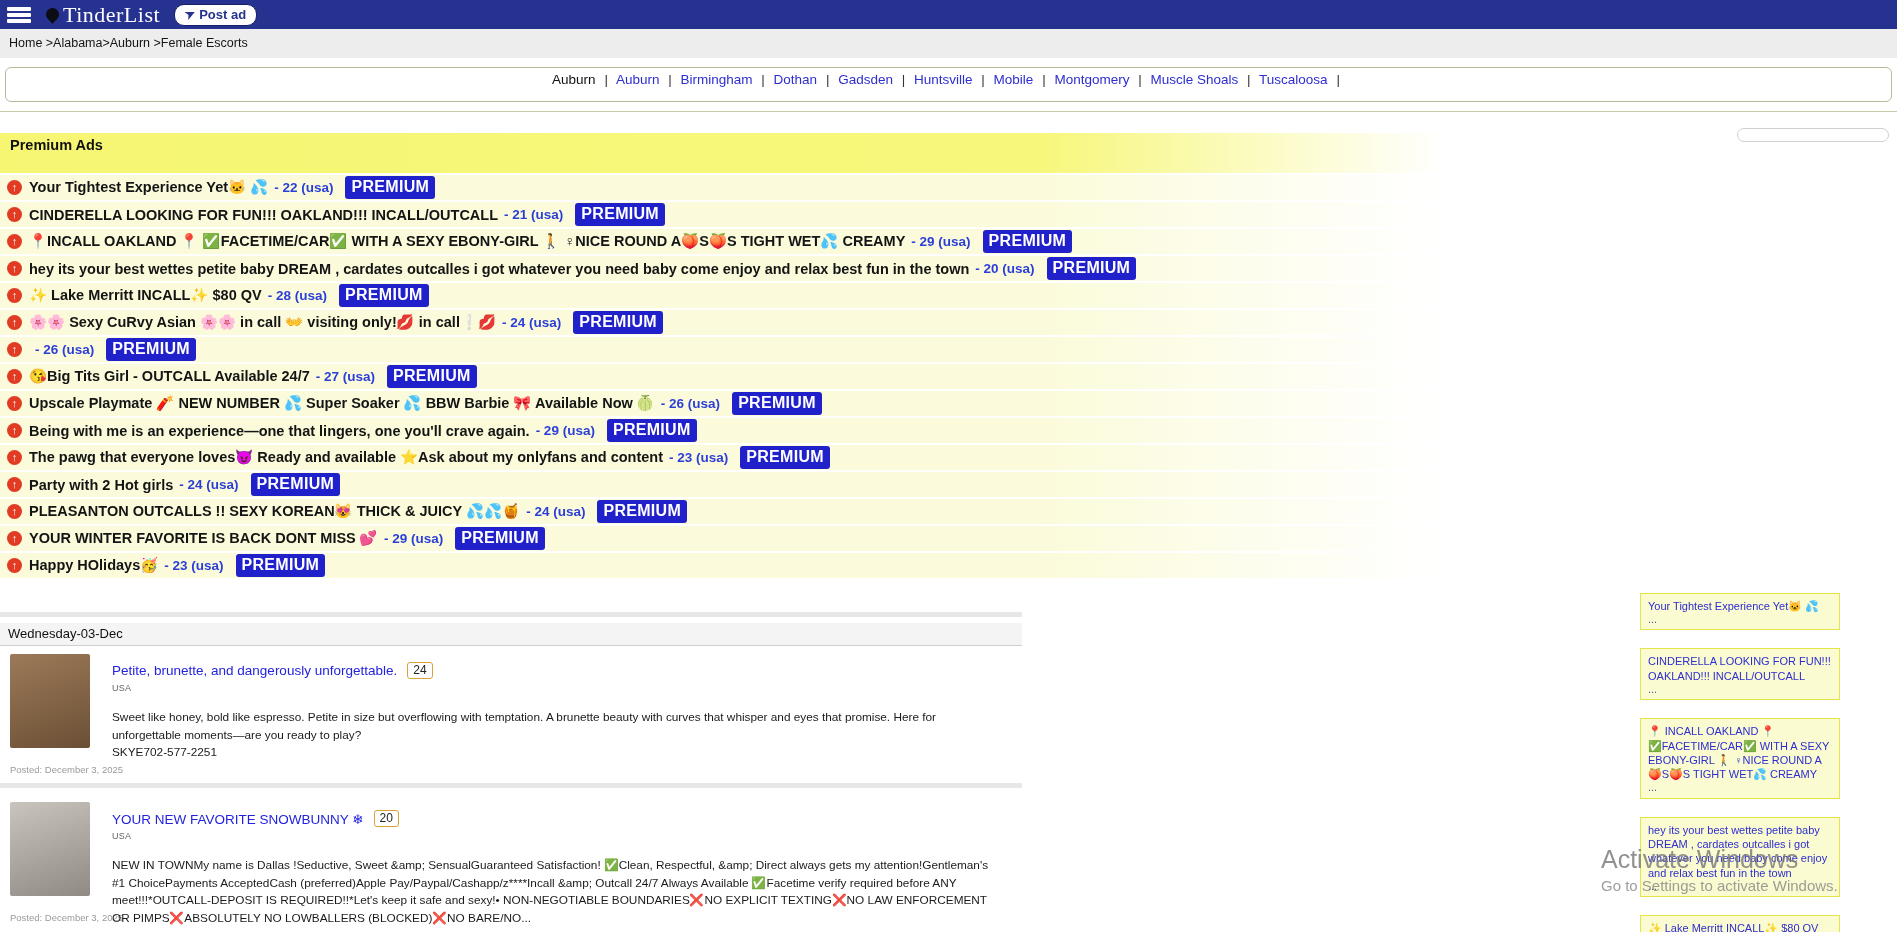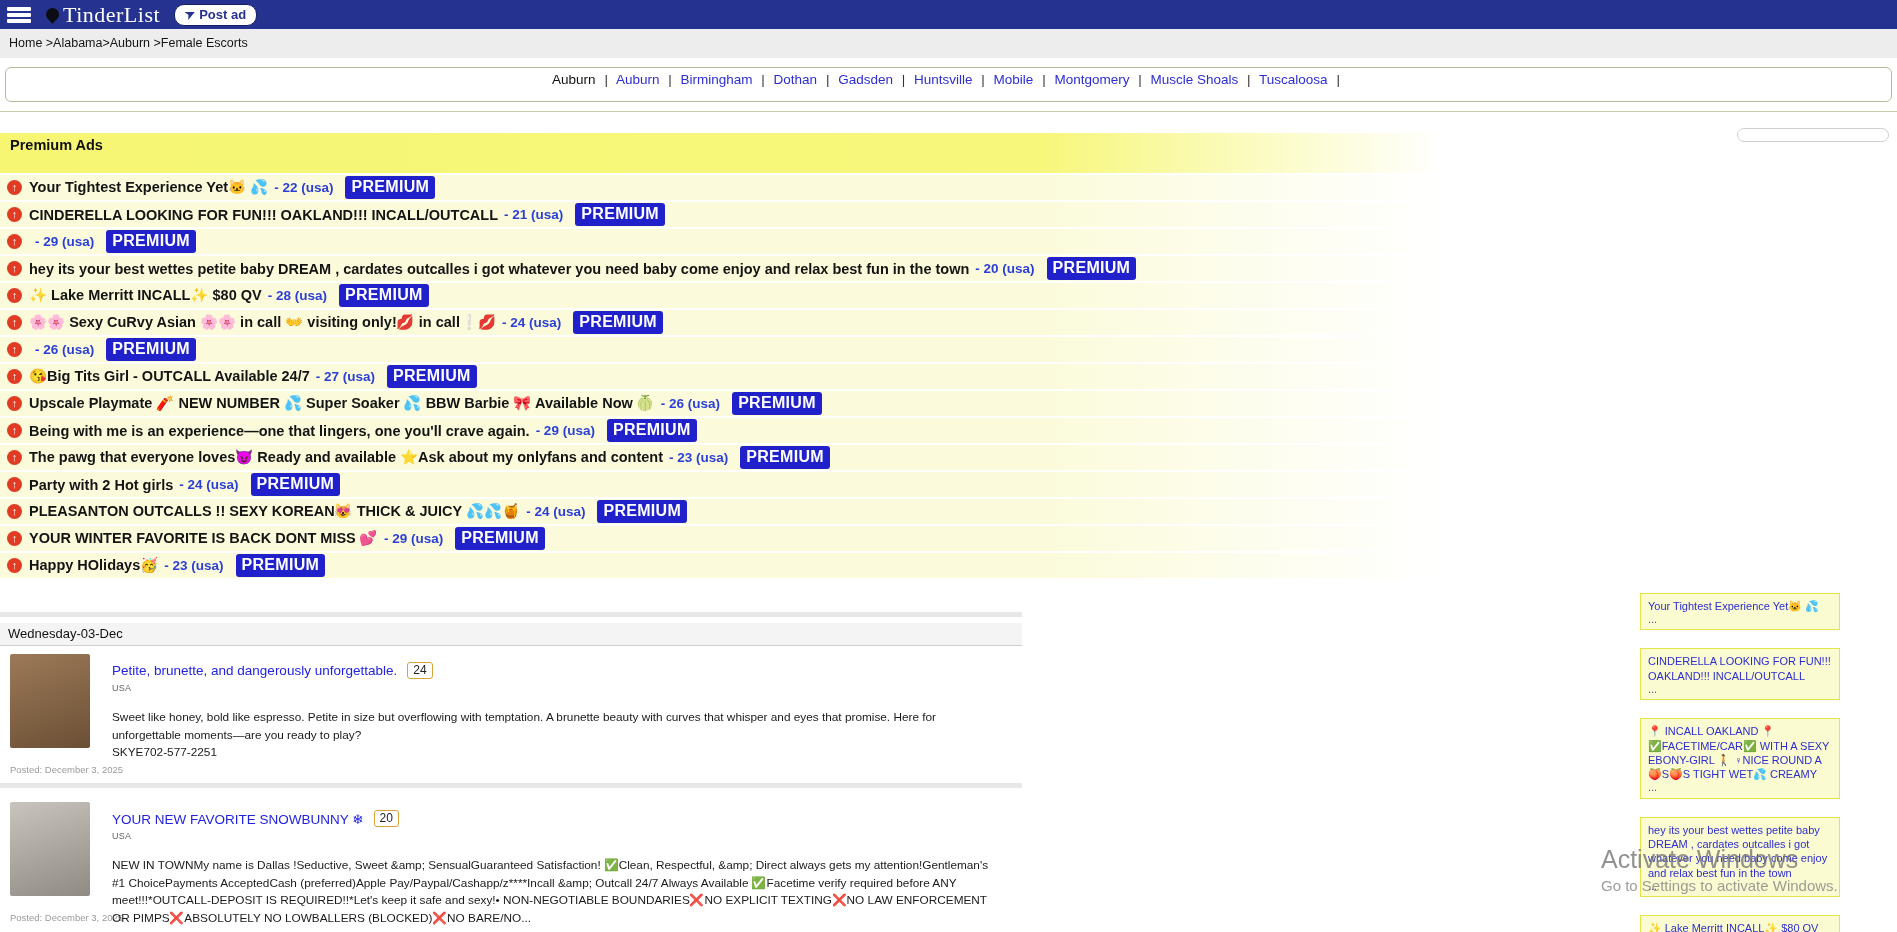--- a/index.html
+++ b/index.html
@@ -150,20 +150,21 @@
 
       <div class="prow">
         <span class="uparrow">↑</span>
         <span class="ptitle">CINDERELLA LOOKING FOR FUN!!! OAKLAND!!! INCALL/OUTCALL</span>
         <span class="pmeta">- 21 (usa)</span>
         <span class="pbadge">PREMIUM</span>
       </div>
 
       <div class="prow">
         <span class="uparrow">↑</span>
+        <span class="ptitle">📍INCALL OAKLAND 📍 ✅FACETIME/CAR✅ WITH A SEXY EBONY-GIRL 🚶 ♀NICE ROUND A🍑S🍑S TIGHT WET💦 CREAMY</span>
         <span class="pmeta">- 29 (usa)</span>
         <span class="pbadge">PREMIUM</span>
       </div>
 
       <div class="prow">
         <span class="uparrow">↑</span>
         <span class="ptitle">hey its your best wettes petite baby DREAM , cardates outcalles i got whatever you need baby come enjoy and relax best fun in the town</span>
         <span class="pmeta">- 20 (usa)</span>
         <span class="pbadge">PREMIUM</span>
       </div>

